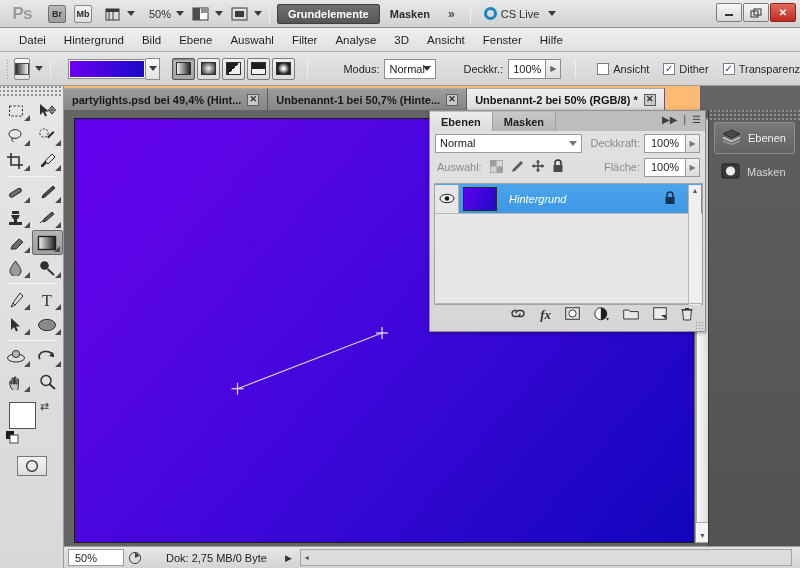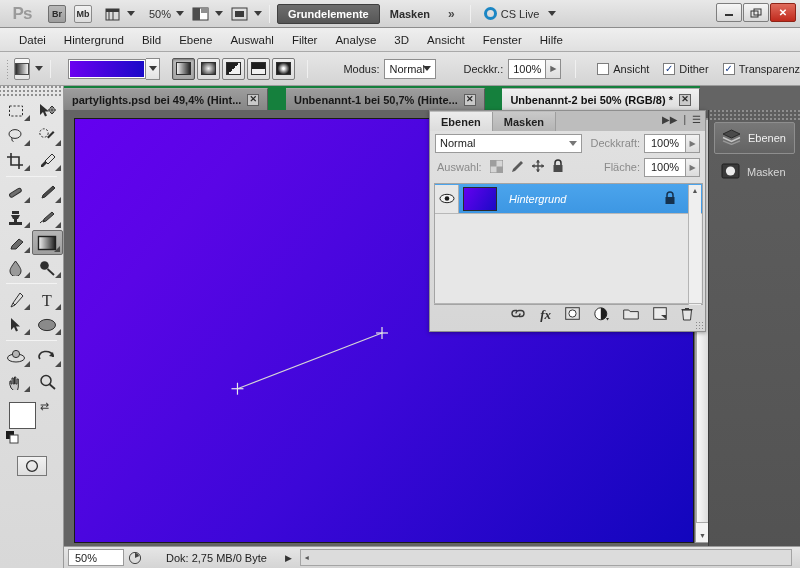--- a/index.html
+++ b/index.html
@@ -108,21 +108,21 @@
   .stepper { width:15px;height:20px;border:1px solid #8d8d8d;border-left:none;
     background:linear-gradient(#f4f4f4,#dedede); display:flex;align-items:center;justify-content:center;
     font-size:8px; color:#666; }
   .chk-wrap { display:flex; align-items:center; gap:4px; margin-left:14px; font-size:11px; color:#252525; }
   .chk { width:12px;height:12px;border:1px solid #7d7d7d; background:#fff;
     display:flex;align-items:center;justify-content:center; font-size:10px; color:#1b3f8b; line-height:1; }
 
   
   .tabbar {
     position:absolute; left:64px; top:86px; width:636px; height:24px;
-    background:#15803d; display:flex; align-items:flex-end;justify-content:space-between;
+    background:#fdba74; display:flex; align-items:flex-end;
   }
   .dtab {
     height:22px; display:flex; align-items:center; gap:6px; padding:0 8px;
     background:linear-gradient(#9d9d9d,#868686); color:#171717;
     font-size:11px; font-weight:bold; border-right:1px solid #5c5c5c;
     border-top:1px solid #aaa;
   }
   .dtab.active { background:linear-gradient(#f0f0f0,#dcdcdc); color:#111; }
   .xbox { width:12px;height:12px;border:1px solid #5e5e5e; background:#c9c9c9;
     display:flex;align-items:center;justify-content:center; font-size:9px; color:#2a2a2a; line-height:1; }

